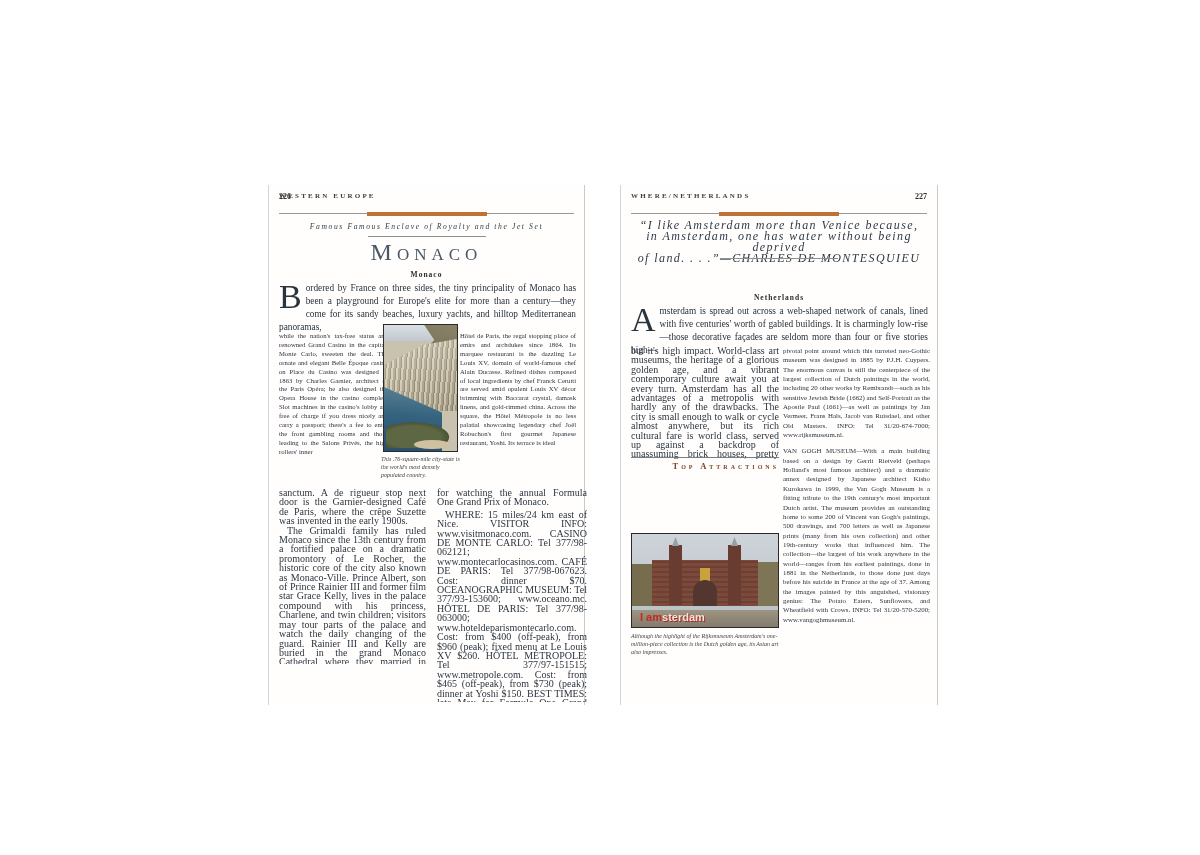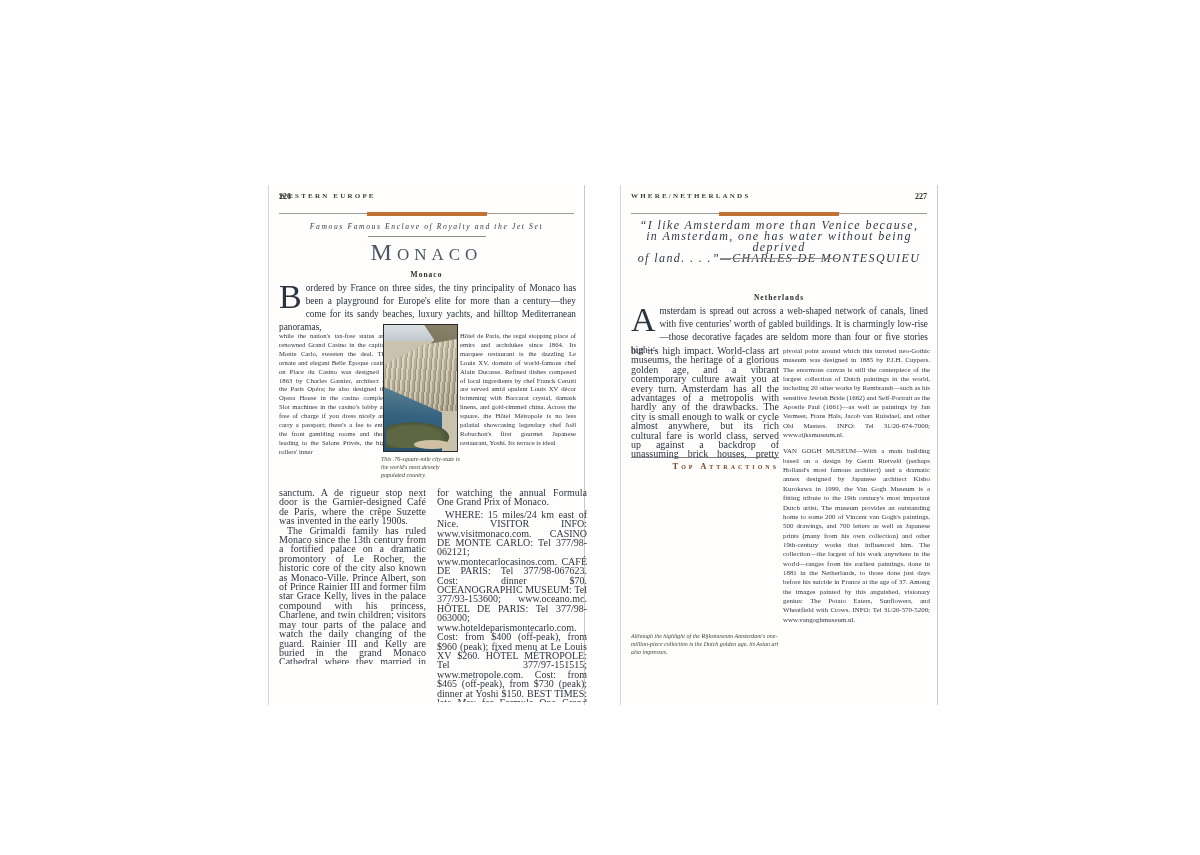--- a/index.html
+++ b/index.html
@@ -186,20 +186,32 @@
     <div class="subtitle">Netherlands</div>
 
     <div class="intro">
       <span class="dropcap">A</span><span>msterdam is spread out across a web-shaped network of canals, lined with five centuries' worth of gabled buildings. It is charmingly low-rise—those decorative façades are seldom more than four or five stories high—</span>
     </div>
 
     <div class="txt r-col1-para">but it's high impact. World-class art museums, the heritage of a glorious golden age, and a vibrant contemporary culture await you at every turn. Amsterdam has all the advantages of a metropolis with hardly any of the drawbacks. The city is small enough to walk or cycle almost anywhere, but its rich cultural fare is world class, served up against a backdrop of unassuming brick houses, pretty bridges, and quiet canals that give the city a villagelike charm.</div>
 
     <div class="section-head">Top Attractions</div>
 
+    <div class="photo rijks">
+      <div class="r-sky"></div>
+      <div class="r-trees-l"></div>
+      <div class="r-trees-r"></div>
+      <div class="r-main"></div>
+      <div class="r-tower t1"></div>
+      <div class="r-tower t2"></div>
+      <div class="r-banner"></div>
+      <div class="r-arch"></div>
+      <div class="r-ground"></div>
+      <span class="r-letters"><span class="red">I am</span><span class="white">sterdam</span></span>
+    </div>
     <div class="caption caption-right">Although the highlight of the Rijksmuseum Amsterdam's one-million-piece collection is the Dutch golden age, its Asian art also impresses.</div>
 
     <div class="txt entries">
         <p class="para">pivotal point around which this turreted neo-Gothic museum was designed in 1885 by P.J.H. Cuypers. The enormous canvas is still the centerpiece of the largest collection of Dutch paintings in the world, including 20 other works by Rembrandt—such as his sensitive Jewish Bride (1662) and Self-Portrait as the Apostle Paul (1661)—as well as paintings by Jan Vermeer, Frans Hals, Jacob van Ruisdael, and other Old Masters. INFO: Tel 31/20-674-7000; www.rijksmuseum.nl.</p>
         <p class="para">VAN GOGH MUSEUM—With a main building based on a design by Gerrit Rietveld (perhaps Holland's most famous architect) and a dramatic annex designed by Japanese architect Kisho Kurokawa in 1999, the Van Gogh Museum is a fitting tribute to the 19th century's most important Dutch artist. The museum provides an outstanding home to some 200 of Vincent van Gogh's paintings, 500 drawings, and 700 letters as well as Japanese prints (many from his own collection) and other 19th-century works that influenced him. The collection—the largest of his work anywhere in the world—ranges from his earliest paintings, done in 1881 in the Netherlands, to those done just days before his suicide in France at the age of 37. Among the images painted by this anguished, visionary genius: The Potato Eaters, Sunflowers, and Wheatfield with Crows. INFO: Tel 31/20-570-5200; www.vangoghmuseum.nl.</p>
       </div>
   </div>
 
 </div>
 

